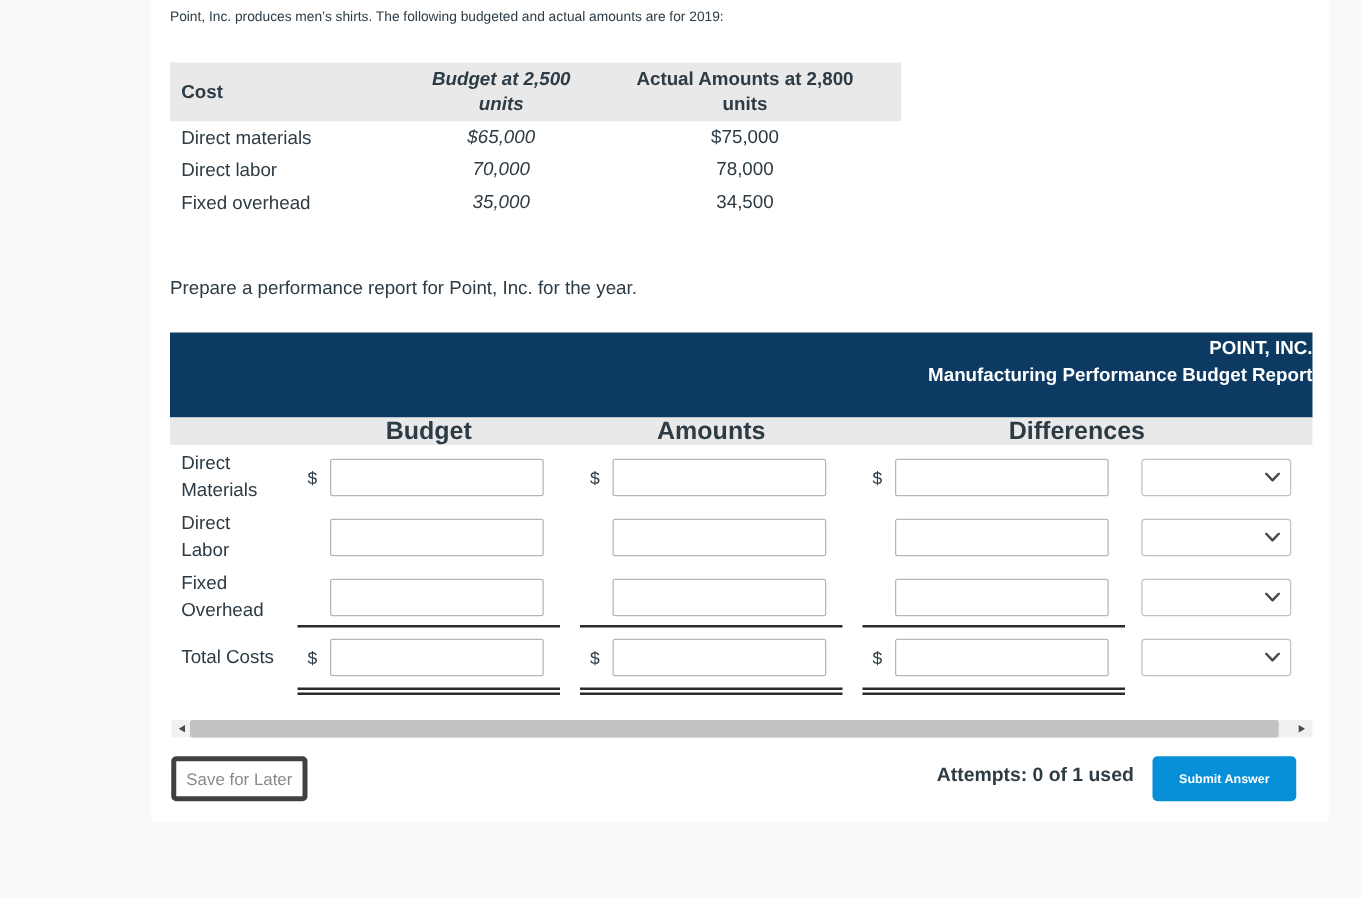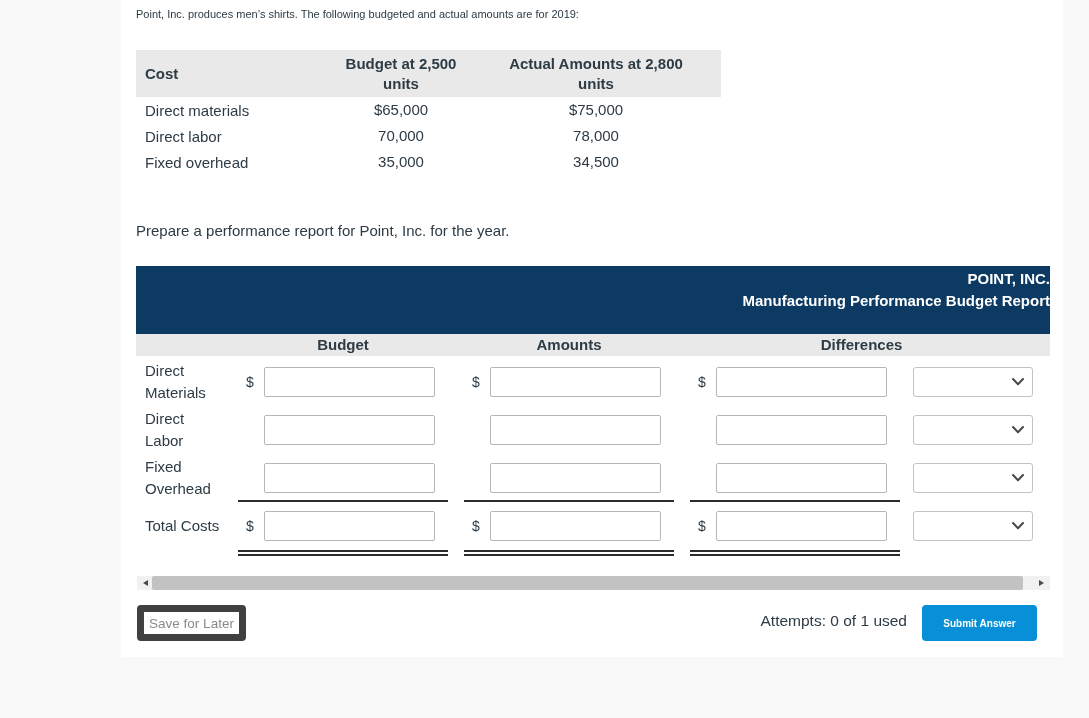--- a/index.html
+++ b/index.html
@@ -14,30 +14,30 @@
     background:#ffffff;
   }
   .intro { position:absolute; left:15px; top:8px; font-size:11px; }
   .instruction { position:absolute; left:15px; top:222px; font-size:15px; }
 
   
   .cost-table { position:absolute; left:15px; top:50px; width:585px; font-size:15px; }
   .ct-header { display:flex; background:#e9e9e9; height:47px; font-weight:bold;justify-content:space-between; }
   .ct-row { display:flex; height:26px; align-items:center; }
   .ct-col1 { width:195px; padding-left:9px; display:flex; align-items:center; }
-  .ct-col2 { width:140px; display:flex; align-items:center; justify-content:center; text-align:center; line-height:20px; }
+  .ct-col2 { width:140px; display:flex; align-items:center; justify-content:center; text-align:center; line-height:20px;font-style:italic; }
   .ct-col3 { width:250px; padding:0 28px; display:flex; align-items:center; justify-content:center; text-align:center; line-height:20px; }
 
   
   .report { position:absolute; left:15px; top:266px; width:914px; }
   .report-title {
     background:#0d3a63; color:#ffffff; height:68px; text-align:right;
     font-weight:bold; font-size:15px; line-height:22px; padding-top:2px;
   }
-  .strip { display:flex; background:#e9e9e9; height:22px; font-weight:bold; font-size:15px; line-height:22px; }
+  .strip { display:flex; background:#e9e9e9; height:22px; font-weight:bold; font-size:20px; line-height:22px; }
   .strip .sp1 { width:102px; }
   .strip .shead { width:210px; text-align:center; }
   .strip .gap { width:16px; }
   .strip .shead-wide { width:343px; text-align:center; }
 
   .rows { margin-top:2px; }
   .rrow { display:flex; height:48px; align-items:center; }
   .rlabel { width:102px; padding-left:9px; padding-right:12px; font-size:15px; line-height:22px; }
   .mgroup { width:210px; height:100%; display:flex; align-items:center; position:relative; margin-right:16px; padding-left:8px; }
   .mgroup.diff { margin-right:0; }
@@ -70,24 +70,24 @@
   .hscroll { position:absolute; left:16px; top:576px; width:913px; height:14px; background:#f1f1f1; }
   .hthumb { position:absolute; left:15px; top:0; width:871px; height:14px; background:#c2c2c2; border-radius:2px; }
   .harrow { position:absolute; top:0; width:14px; height:14px; display:flex; align-items:center; justify-content:center; }
   .harrow.l { left:0; } .harrow.r { right:0; }
   .tri-l { width:0; height:0; border:3px solid transparent; border-right:5px solid #4a4a4a; }
   .tri-r { width:0; height:0; border:3px solid transparent; border-left:5px solid #4a4a4a; }
 
   
   .save-btn {
     position:absolute; left:16px; top:605px; width:109px; height:36px;
-    background:#ffffff; border:7px solid #404040; border-radius:4px;
+    background:#ffffff; border:4px solid #404040; border-radius:4px;
     color:#8a8a8a; font-family:"Liberation Sans", sans-serif; font-size:13.5px; cursor:pointer;
   }
-  .attempts { position:absolute; right:156px; top:612px; font-weight:normal; font-size:15.5px; white-space:nowrap;margin-left:39px; }
+  .attempts { position:absolute; right:156px; top:612px; font-weight:bold; font-size:15.5px; white-space:nowrap;margin-left:39px; }
   .submit-btn {
     position:absolute; right:26px; top:605px; width:115px; height:36px;
     background:#0790d8; border:none; border-radius:4px;
     color:#ffffff; font-family:"Liberation Sans", sans-serif; font-size:10px; font-weight:bold; cursor:pointer;
   }
 </style>
 </head>
 <body>
 
 <div class="card">

